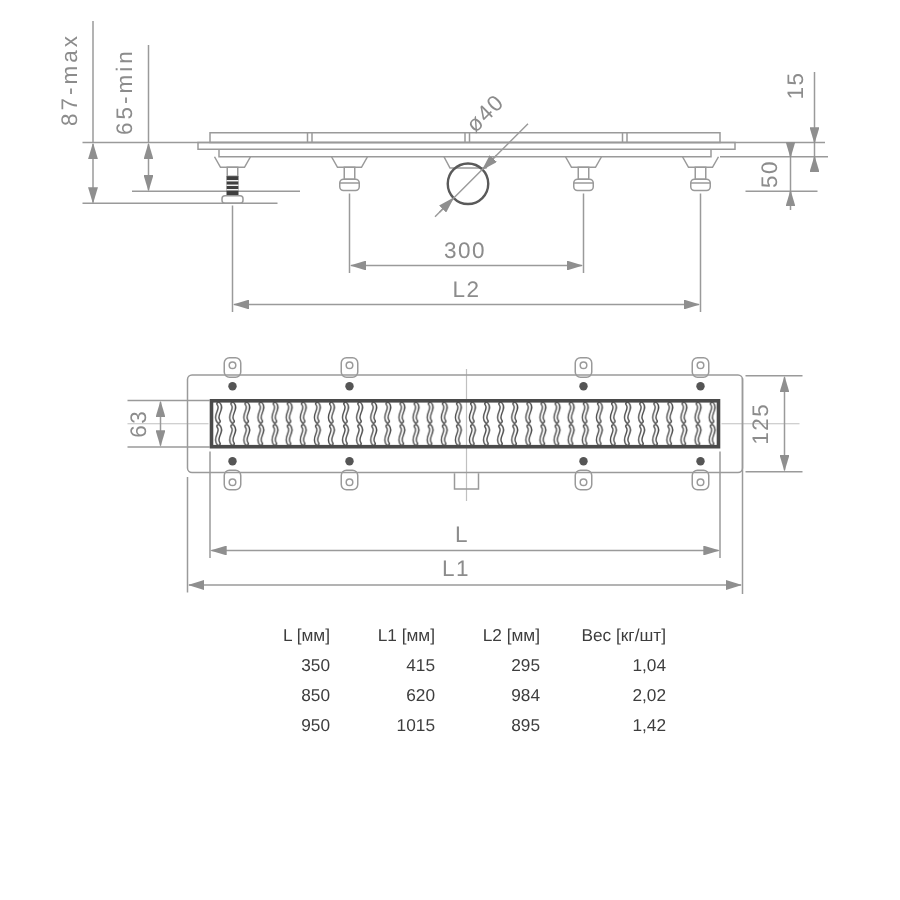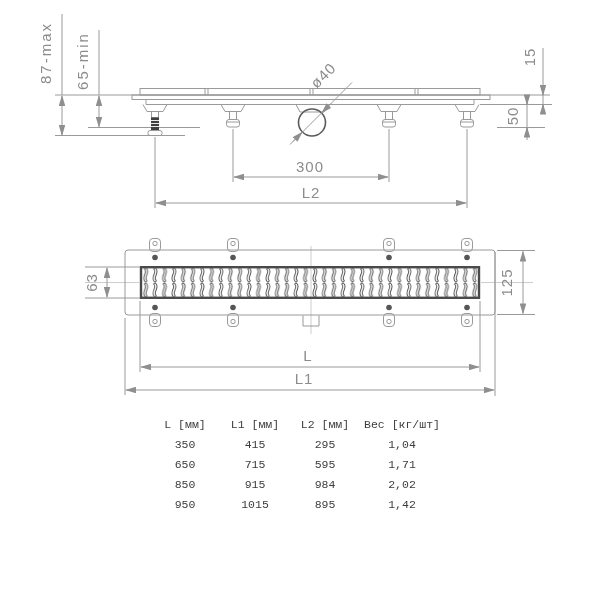--- a/index.html
+++ b/index.html
@@ -13,22 +13,22 @@
     fill:#8c8c8c;
   }
   .dim-t  { font-size:15px; letter-spacing:1px; }
   .dim-tv { font-size:15px; letter-spacing:2px; }
   .dims-table {
     position:absolute; left:150px; top:414px;
     border-collapse:collapse; table-layout:fixed;
   }
   .dims-table th, .dims-table td {
     width:70px; height:20px; padding:0;
-    font-size:11.5px; color:#3d3d3d; text-align:center;
-    font-weight:500; white-space:nowrap;font-family:Liberation Mono, monospace;
+    font-size:11.5px; color:#3d3d3d; text-align:right;
+    font-weight:500; white-space:nowrap;
   }
   .dims-table th:last-child, .dims-table td:last-child { width:84px; }
 </style>
 </head>
 <body>
 
 <div class="screen">
 
   <svg class="drawing" width="600" height="410" viewBox="0 0 600 410">
     <defs>
@@ -218,28 +218,22 @@
       </tr>
     </thead>
     <tbody>
         <tr>
           <td>350</td>
           <td>415</td>
           <td>295</td>
           <td>1,04</td>
         </tr>
         <tr>
-          <td>650</td>
-          <td>715</td>
-          <td>595</td>
-          <td>1,71</td>
-        </tr>
-        <tr>
           <td>850</td>
-          <td>915</td>
+          <td>620</td>
           <td>984</td>
           <td>2,02</td>
         </tr>
         <tr>
           <td>950</td>
           <td>1015</td>
           <td>895</td>
           <td>1,42</td>
         </tr>
       </tbody>

